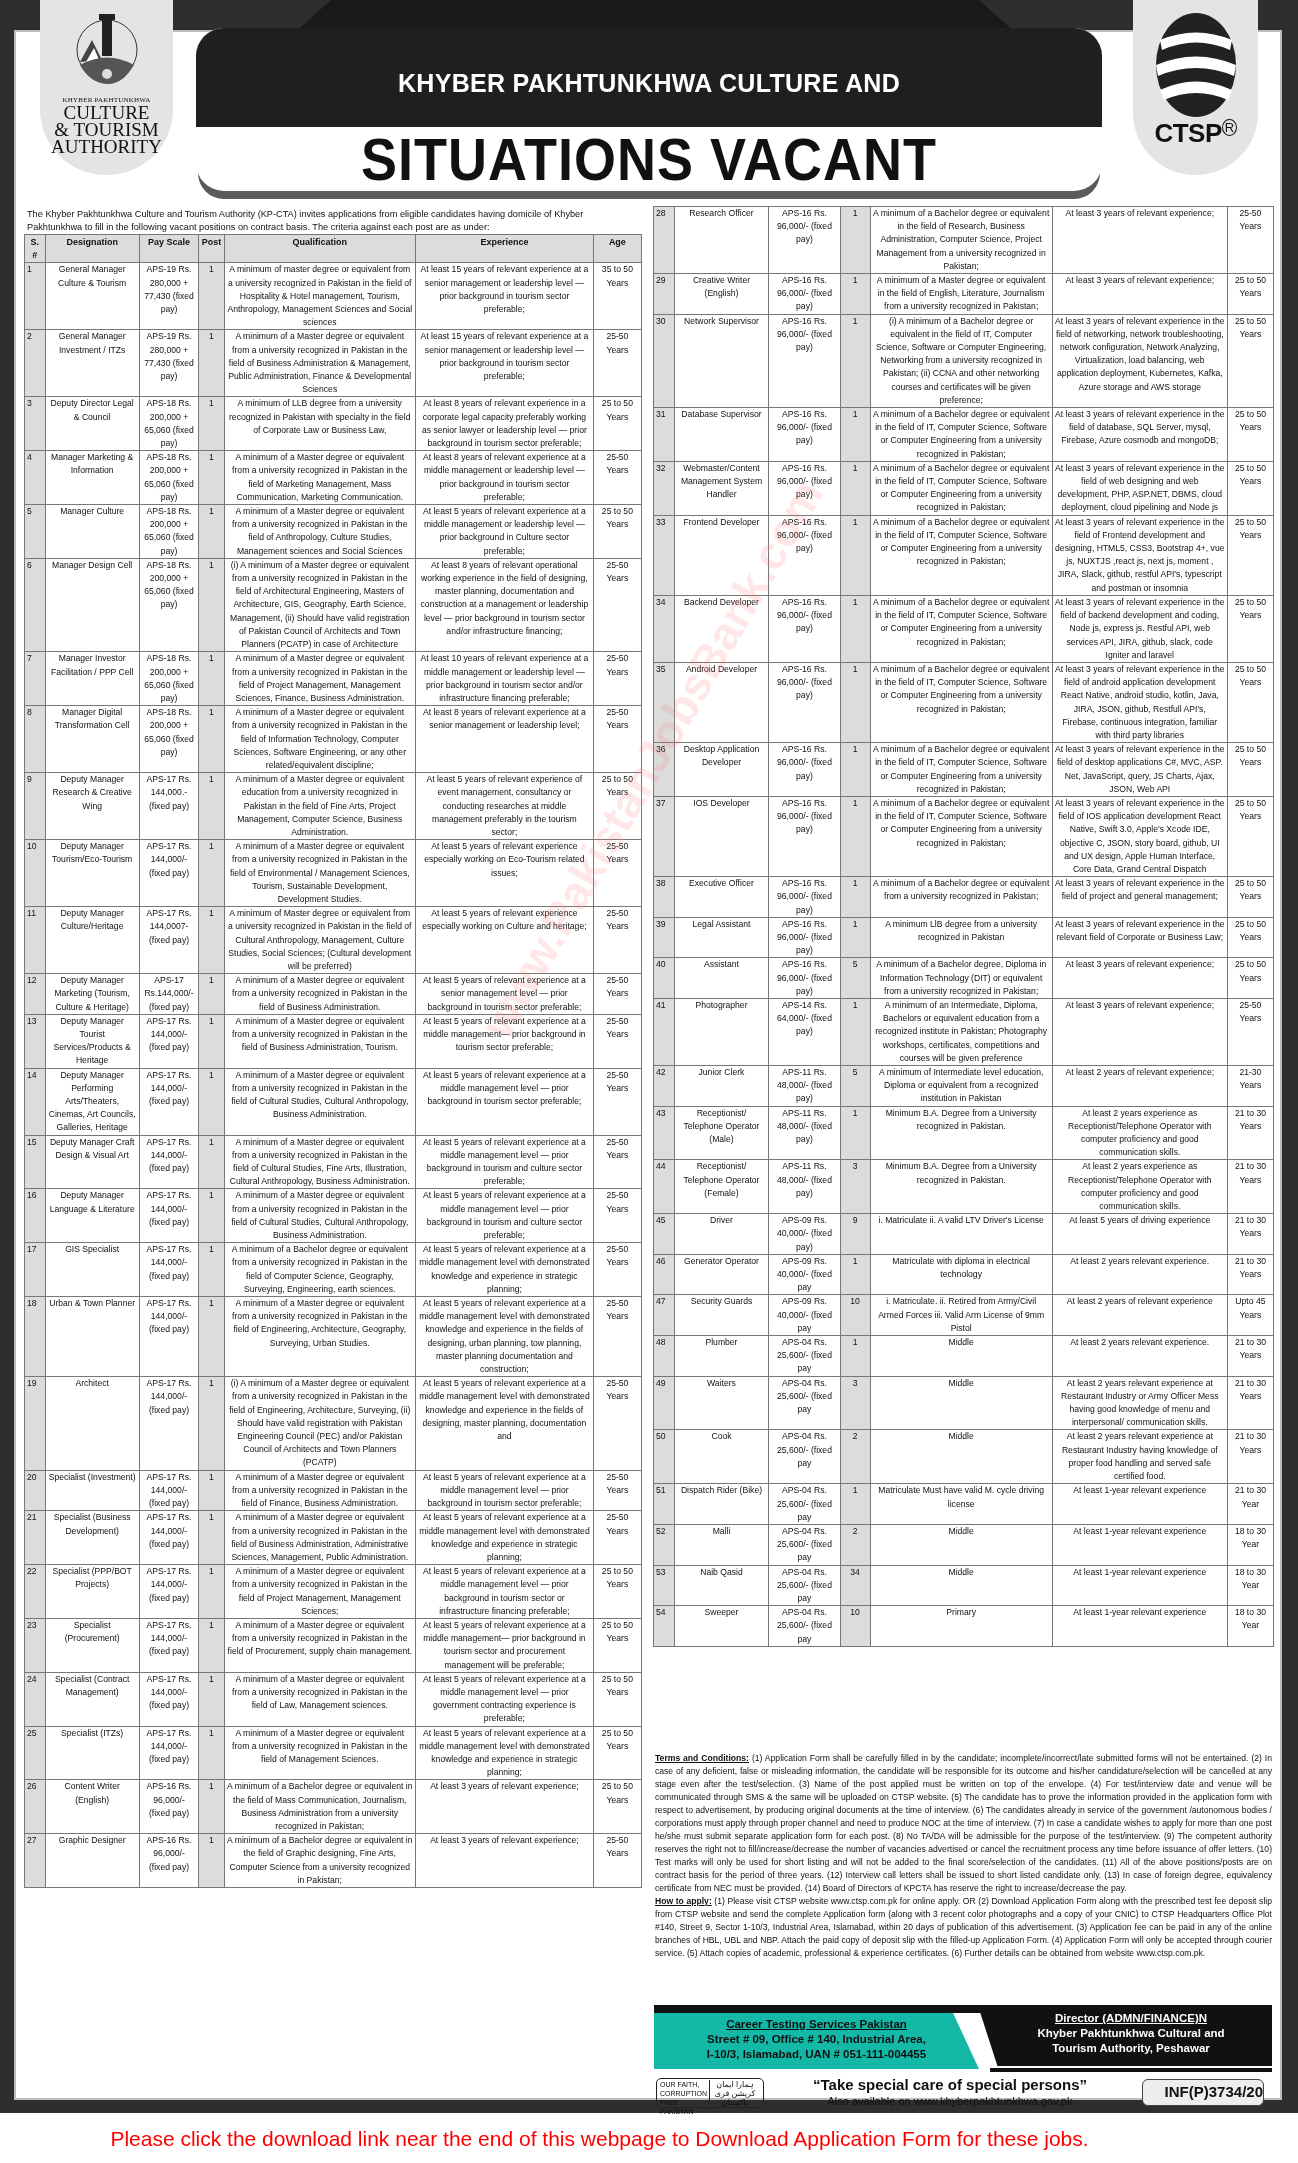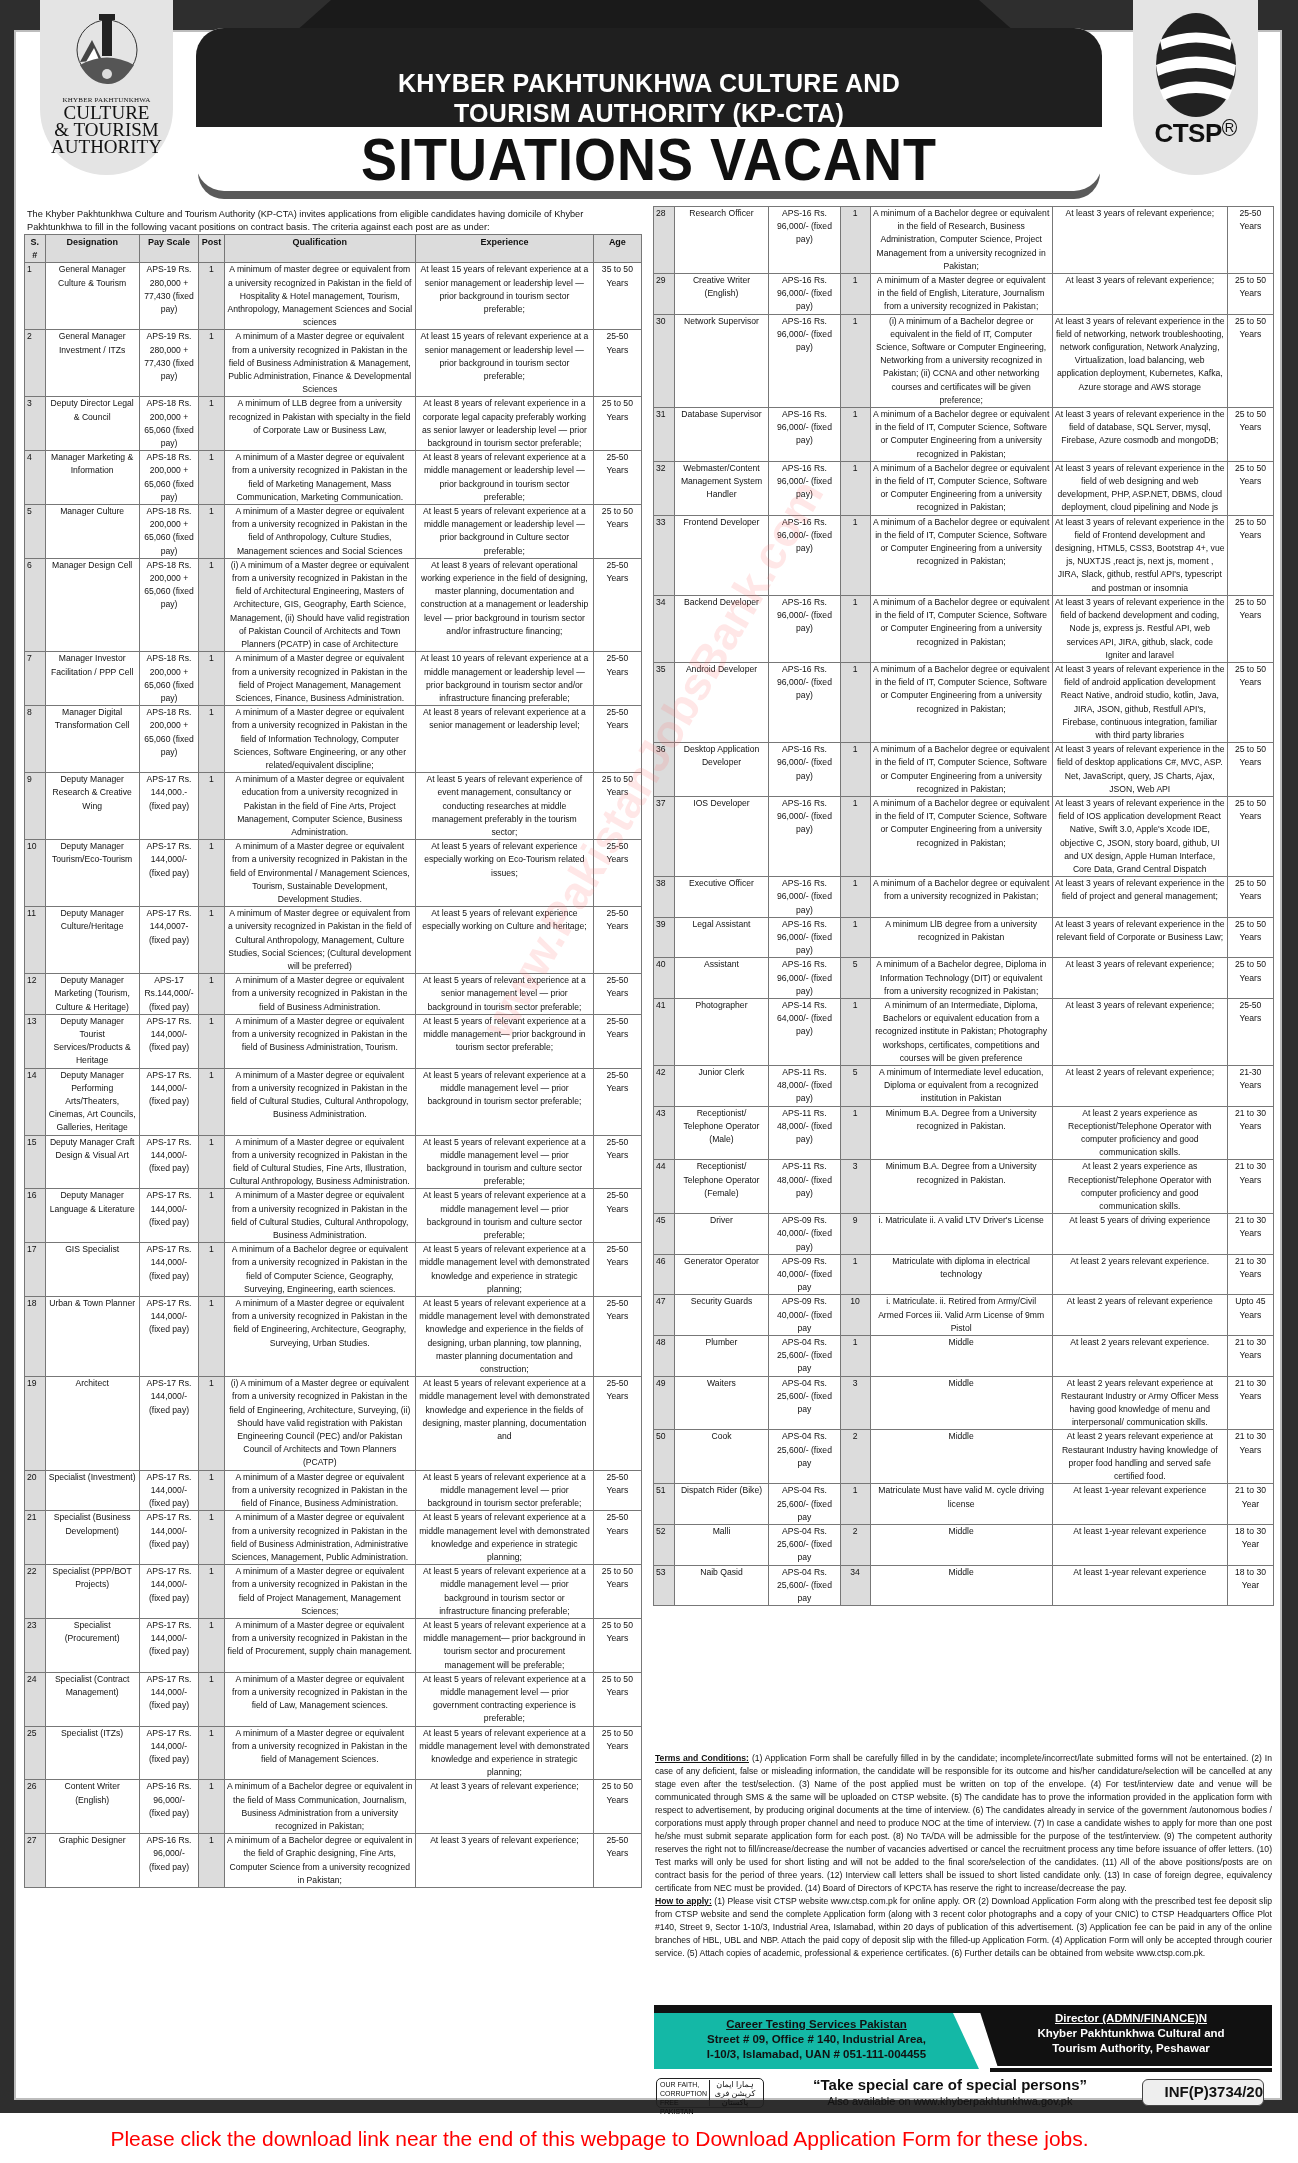--- a/index.html
+++ b/index.html
@@ -121,21 +121,20 @@
   <div class="lt1">KHYBER PAKHTUNKHWA</div>
   <div class="lt2">CULTURE</div>
   <div class="lt2">&amp; TOURISM</div>
   <div class="lt2">AUTHORITY</div>
 </div>
 
 <div class="banner-wing"></div>
 <div class="banner">
   <div class="top">
     <div>KHYBER PAKHTUNKHWA CULTURE AND</div>
-    <div>TOURISM AUTHORITY (KP-CTA)</div>
   </div>
   <div class="bottom">SITUATIONS VACANT</div>
 </div>
 
 <div class="logo-right">
   <div class="globe">
     <svg width="92" height="110" viewBox="0 0 92 110">
       <ellipse cx="46" cy="55" rx="40" ry="52" fill="#222"></ellipse>
       <path d="M10 30 Q46 15 82 30 L80 40 Q46 25 12 40 Z" fill="#fff"></path>
       <path d="M6 55 Q46 38 86 55 L84 66 Q46 50 8 66 Z" fill="#fff"></path>
@@ -653,20 +652,29 @@
       </tr>
       <tr>
         <td class="sn">53</td>
         <td>Naib Qasid</td>
         <td>APS-04 Rs. 25,600/- (fixed pay</td>
         <td class="post">34</td>
         <td>Middle</td>
         <td>At least 1-year relevant experience</td>
         <td>18 to 30 Year</td>
       </tr>
+      <tr>
+        <td class="sn">54</td>
+        <td>Sweeper</td>
+        <td>APS-04 Rs. 25,600/- (fixed pay</td>
+        <td class="post">10</td>
+        <td>Primary</td>
+        <td>At least 1-year relevant experience</td>
+        <td>18 to 30 Year</td>
+      </tr>
     </tbody>
 </table>
 
 <div class="terms">
   <p><b>Terms and Conditions:</b><span> (1) Application Form shall be carefully filled in by the candidate; incomplete/incorrect/late submitted forms will not be entertained. (2) In case of any deficient, false or misleading information, the candidate will be responsible for its outcome and his/her candidature/selection will be cancelled at any stage even after the test/selection. (3) Name of the post applied must be written on top of the envelope. (4) For test/interview date and venue will be communicated through SMS &amp; the same will be uploaded on CTSP website. (5) The candidate has to prove the information provided in the application form with respect to advertisement, by producing original documents at the time of interview. (6) The candidates already in service of the government /autonomous bodies / corporations must apply through proper channel and need to produce NOC at the time of interview. (7) In case a candidate wishes to apply for more than one post he/she must submit separate application form for each post. (8) No TA/DA will be admissible for the purpose of the test/interview. (9) The competent authority reserves the right not to fill/increase/decrease the number of vacancies advertised or cancel the recruitment process any time before issuance of offer letters. (10) Test marks will only be used for short listing and will not be added to the final score/selection of the candidates. (11) All of the above positions/posts are on contract basis for the period of three years. (12) Interview call letters shall be issued to short listed candidate only. (13) In case of foreign degree, equivalency certificate from NEC must be provided. (14) Board of Directors of KPCTA has reserve the right to increase/decrease the pay.</span></p>
   <p><b>How to apply:</b><span> (1) Please visit CTSP website www.ctsp.com.pk for online apply. OR (2) Download Application Form along with the prescribed test fee deposit slip from CTSP website and send the complete Application form (along with 3 recent color photographs and a copy of your CNIC) to CTSP Headquarters Office Plot #140, Street 9, Sector 1-10/3, Industrial Area, Islamabad, within 20 days of publication of this advertisement. (3) Application fee can be paid in any of the online branches of HBL, UBL and NBP. Attach the paid copy of deposit slip with the filled-up Application Form. (4) Application Form will only be accepted through courier service. (5) Attach copies of academic, professional &amp; experience certificates. (6) Further details can be obtained from website www.ctsp.com.pk.</span></p>
 </div>
 
 <div class="footer-black"></div>
 <div class="ctsp-address">

